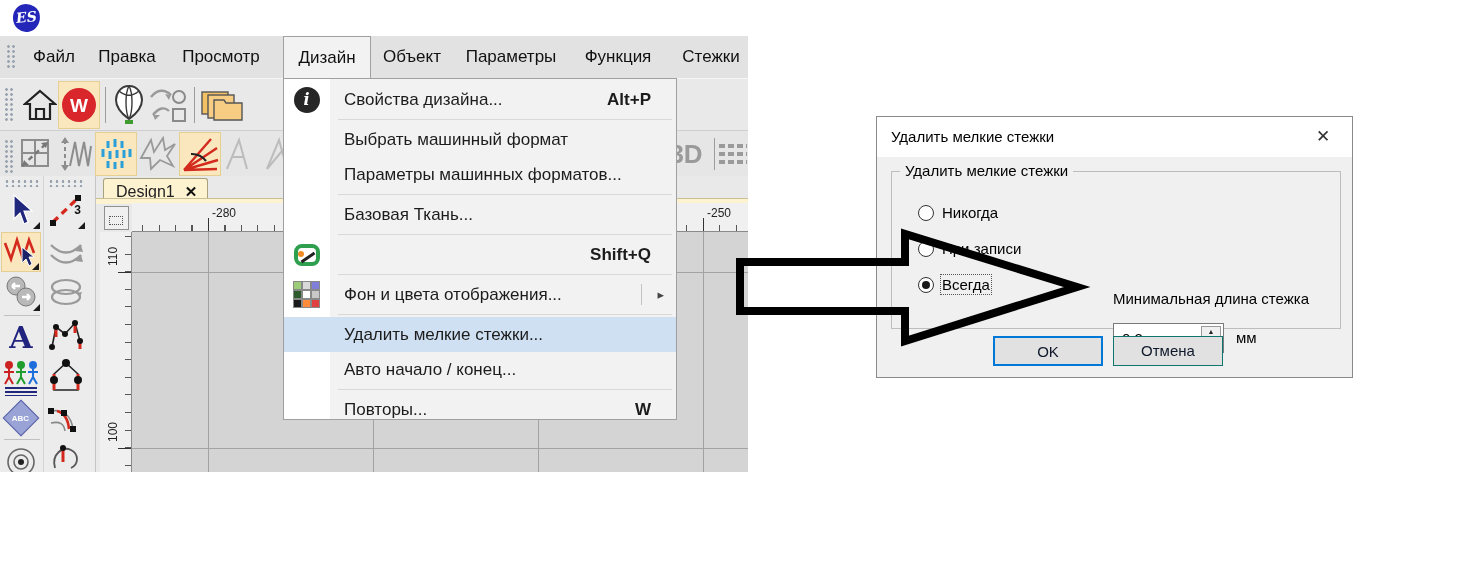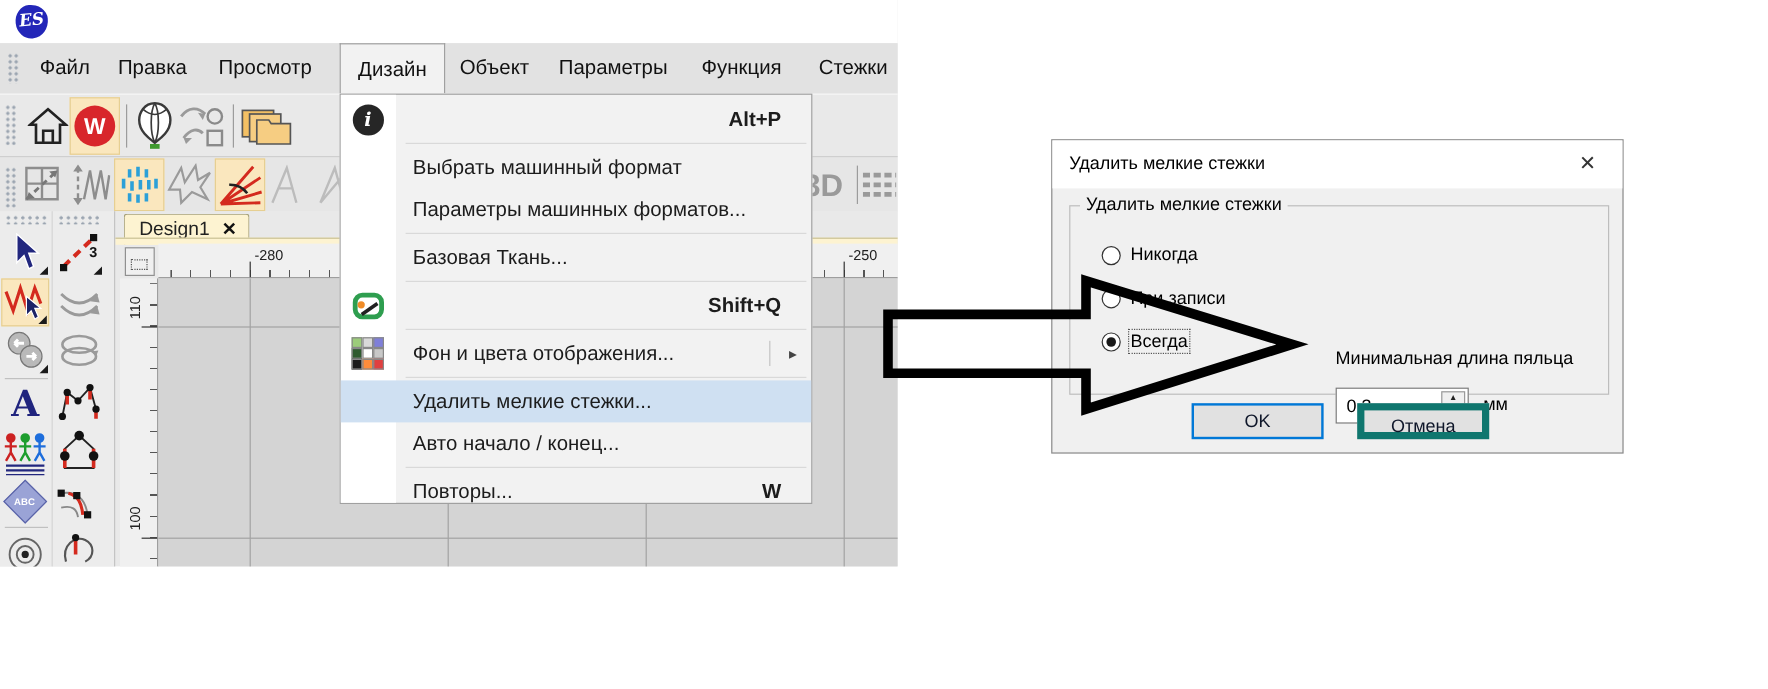--- a/index.html
+++ b/index.html
@@ -93,21 +93,21 @@
   .radio-row.selected .rdot::after { content:""; position:absolute; left:3px; top:3px; width:8px; height:8px; border-radius:50%; background:#1a1a1a; }
   .radio-row.selected .rlabel { outline:1px dotted #555; outline-offset:1px; }
   .minlabel { position:absolute; left:221px; top:118px; font-size:15px; color:#000; }
   .spinwrap { position:absolute; left:221px; top:151px; width:111px; height:30px; border:1px solid #7a7a7a; background:#fff; }
   .spinval { position:absolute; left:0; top:0; width:86px; height:28px; border:none; outline:none; font:15px "Liberation Sans",sans-serif; padding-left:8px; background:transparent; }
   .spbtn { position:absolute; right:2px; width:20px; height:12px; background:#f0f0f0; border:1px solid #9a9a9a; font-size:7px; line-height:10px; text-align:center; color:#222; }
   .spbtn.up { top:2px; } .spbtn.dn { bottom:2px; }
   .unit { position:absolute; left:344px; top:157px; font-size:15px; color:#000; }
   .dbtn { position:absolute; top:219px; width:110px; height:30px; background:#e1e1e1; font-size:15px; text-align:center; line-height:27px; color:#0f172a; }
   .dbtn.ok { left:116px; border:2px solid #0078d7; }
-  .dbtn.cancel { left:254px; border:6px solid #0f766e; }
+  .dbtn.cancel { left:236px; border:1px solid #0f766e; }
 
   .arrowlayer { position:absolute; inset:0; z-index:20; pointer-events:none; }
 </style>
 </head>
 <body>
 
 <div class="stage">
 
   <div class="app">
     <div class="titlebar">
@@ -392,20 +392,21 @@
       <div class="gridh" style="top:40px;"></div>
       <div class="gridh" style="top:216px;"></div>
     </div>
 
     <div class="menu">
       <div class="gutter"></div>
       <div class="mrow">
         <span class="micon">
             <span class="infoicon">i</span>
           </span>
+        <span class="lbl">Свойства дизайна...</span>
         <span class="sc">Alt+P</span>
       </div>
       <div class="msep"></div>
       <div class="mrow">
         <span class="lbl">Выбрать машинный формат</span>
       </div>
       <div class="mrow">
         <span class="lbl">Параметры машинных форматов...</span>
       </div>
       <div class="msep"></div>
@@ -463,21 +464,21 @@
         <span class="rlabel">Никогда</span>
       </div>
       <div class="radio-row" style="top:68px;">
         <span class="rdot"></span>
         <span class="rlabel">При записи</span>
       </div>
       <div class="radio-row selected" style="top:104px;">
         <span class="rdot"></span>
         <span class="rlabel">Всегда</span>
       </div>
-      <div class="minlabel">Минимальная длина пяльца</div>
+      <div class="minlabel">Минимальная длина стежка</div>
       <div class="spinwrap">
         <input class="spinval" value="0.3" style="">
         <div class="spbtn up">▲</div>
         <div class="spbtn dn">▼</div>
       </div>
       <div class="unit">мм</div>
     </div>
     <div class="dbtn ok">OK</div>
     <div class="dbtn cancel">Отмена</div>
   </div>

